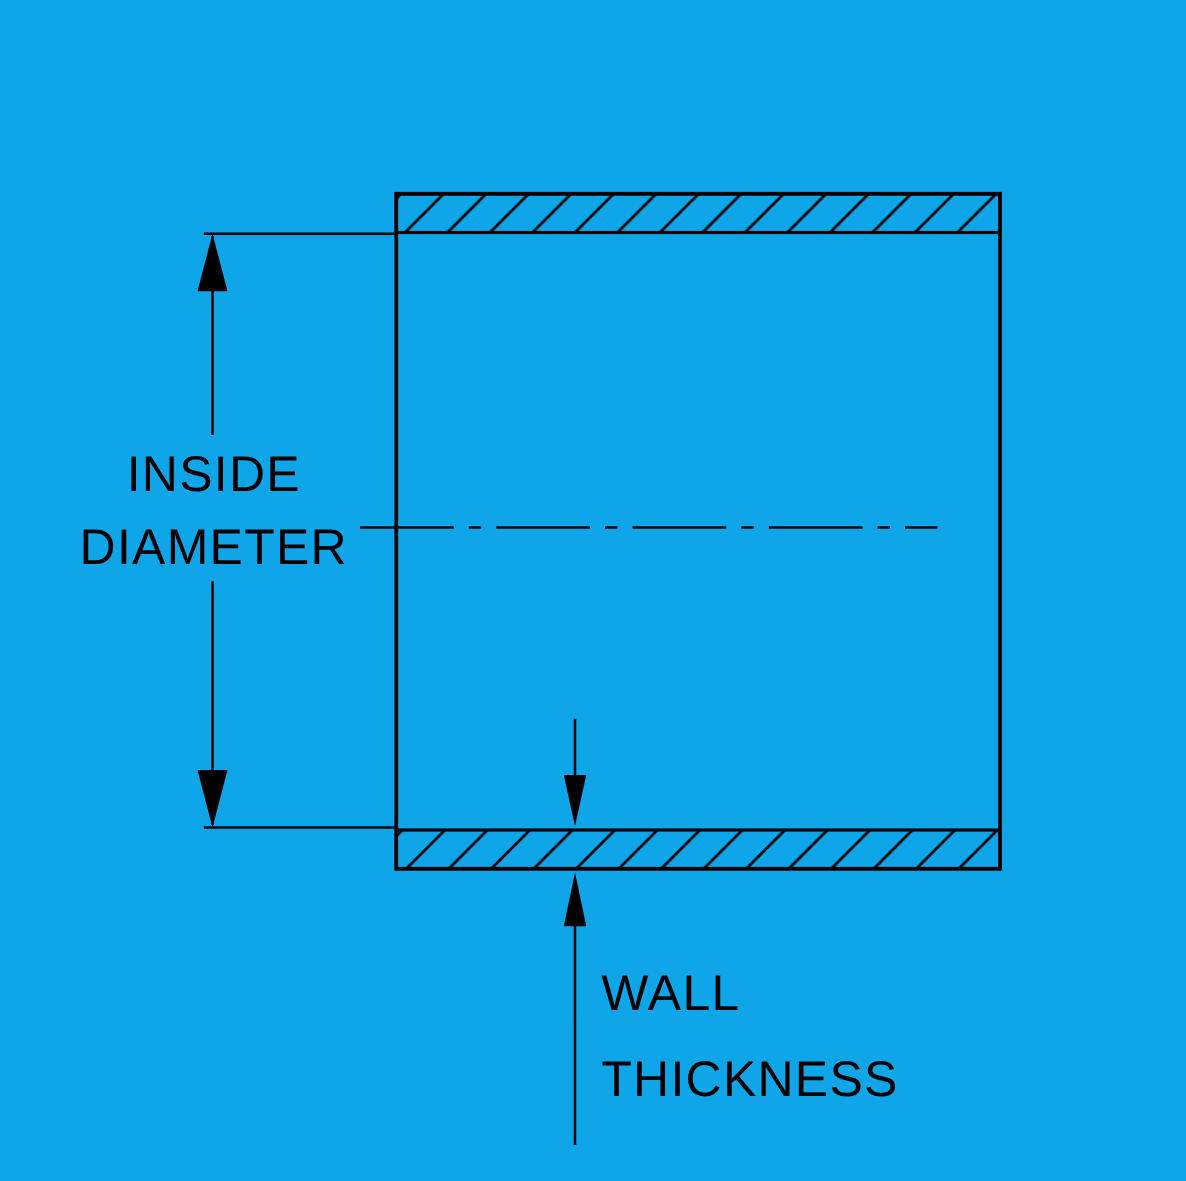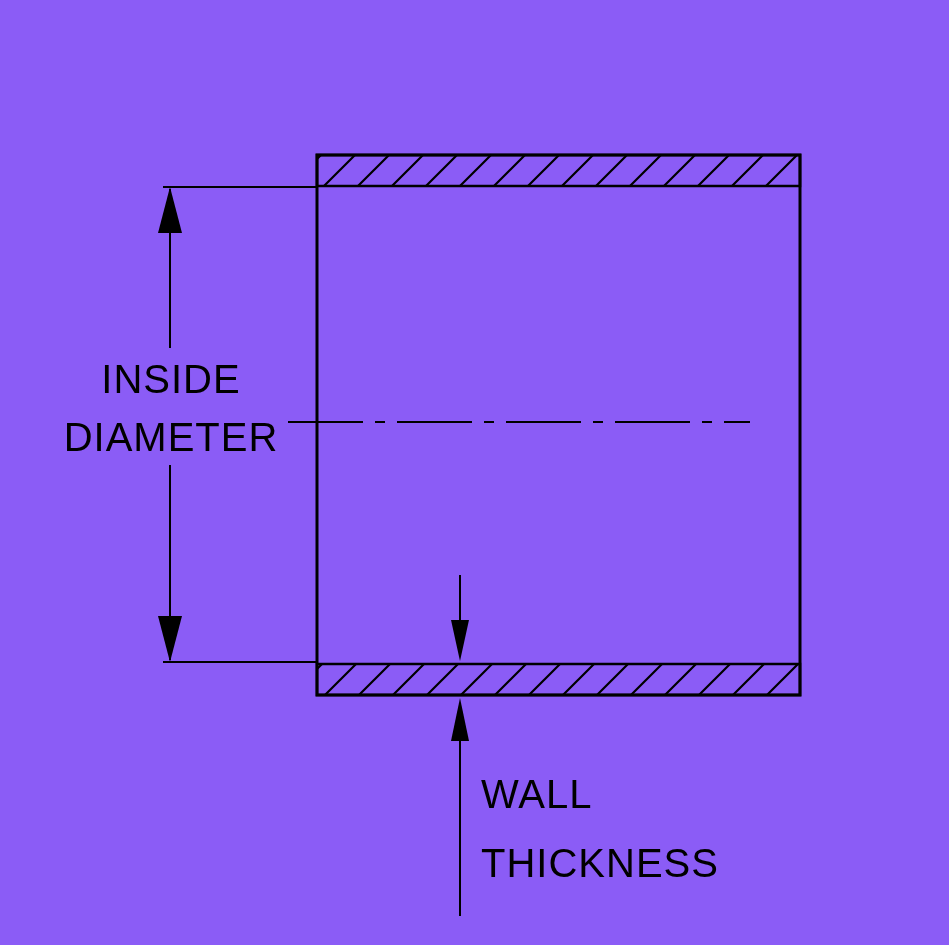--- a/index.html
+++ b/index.html
@@ -7,21 +7,21 @@
     padding: 0;
     background: #ffffff;
     width: 949px;
     height: 945px;
     overflow: hidden;
   }
   .canvas-wrap {
     position: relative;
     width: 949px;
     height: 945px;
-    background: #8b5cf6;
+    background: #0ea5e9;
   }
   svg {
     display: block;
   }
   .ink-stroke {
     stroke: #000000;
     fill: none;
   }
   .ink-fill {
     fill: #000000;

